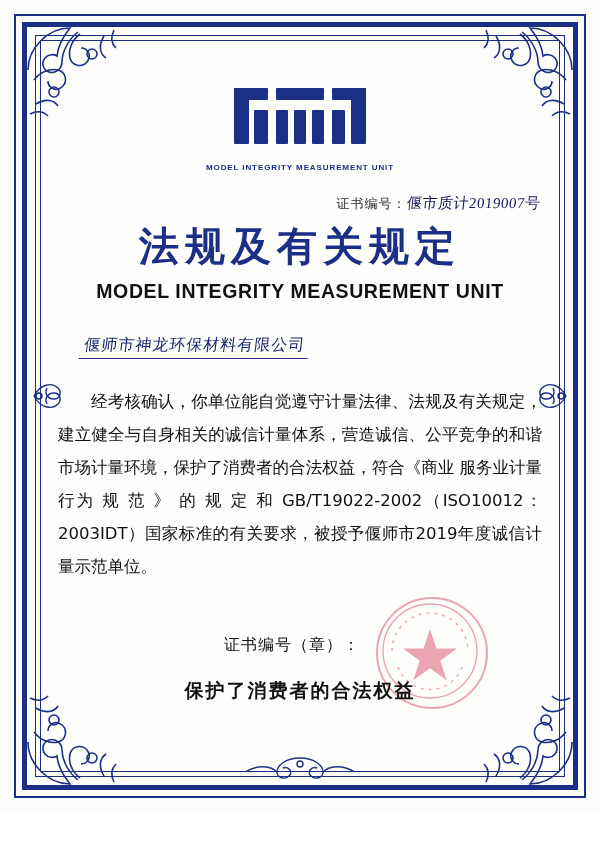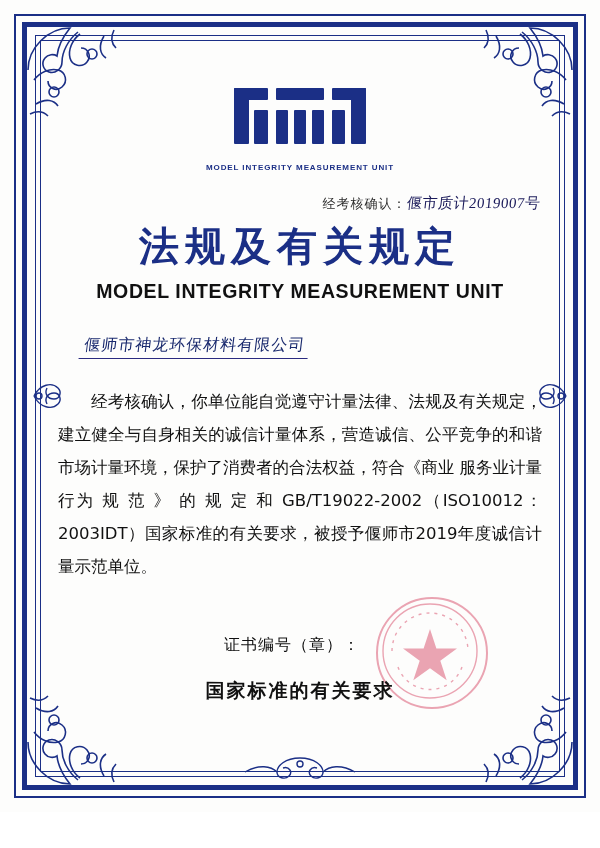--- a/index.html
+++ b/index.html
@@ -291,21 +291,21 @@
           <rect x="50" y="8" width="48" height="12" rx="1"></rect>
           <rect x="106" y="8" width="34" height="12" rx="1"></rect>
           <rect x="125" y="8" width="15" height="56" rx="1"></rect>
           <rect x="106" y="30" width="13" height="34" rx="1"></rect>
         </svg>
       </div>
       <div class="logo-sub">MODEL INTEGRITY MEASUREMENT UNIT</div>
     </div>
 
     <div class="serial-row">
-      <span class="serial-label">经考核确认：</span><span class="serial-value">偃市质计2019007号</span>
+      <span class="serial-label">证书编号：</span><span class="serial-value">偃市质计2019007号</span>
     </div>
 
     <div class="title-cn">法规及有关规定</div>
     <div class="title-en">MODEL INTEGRITY MEASUREMENT UNIT</div>
 
     <div><span class="recipient">偃师市神龙环保材料有限公司</span></div>
 
     <div class="body-text">
       <p>经考核确认，你单位能自觉遵守计量法律、法规及有关规定，建立健全与自身相关的诚信计量体系，营造诚信、公平竞争的和谐市场计量环境，保护了消费者的合法权益，符合《商业 服务业计量行为 规 范 》 的 规 定 和 GB/T19022-2002（ISO10012：2003IDT）国家标准的有关要求，被授予偃师市2019年度诚信计量示范单位。</p>
     </div>
@@ -315,15 +315,15 @@
       <div class="seal">
         <svg width="104" height="104" viewBox="0 0 104 104" fill="none" stroke="currentColor" stroke-width="1.4">
           <circle cx="52" cy="52" r="47"></circle>
           <path d="M52 30 l6.4 19.6 20.6 0 -16.7 12.1 6.4 19.6 -16.7 -12.1 -16.7 12.1 6.4 -19.6 -16.7 -12.1 20.6 0 z" fill="currentColor" stroke="none"></path>
           <path d="M14 52 A38 38 0 0 1 90 52" stroke-dasharray="3 5"></path>
           <path d="M20 68 A34 34 0 0 0 84 68" stroke-dasharray="3 5"></path>
         </svg>
       </div>
     </div>
 
-    <div class="footer-org">国家标准的有关要求</div>
+    <div class="footer-org">保护了消费者的合法权益</div>
   </div>
 </div>
 
 </body></html>

